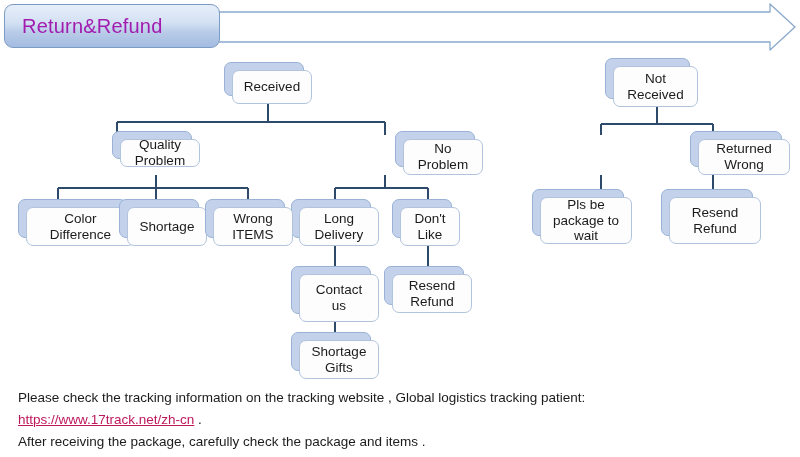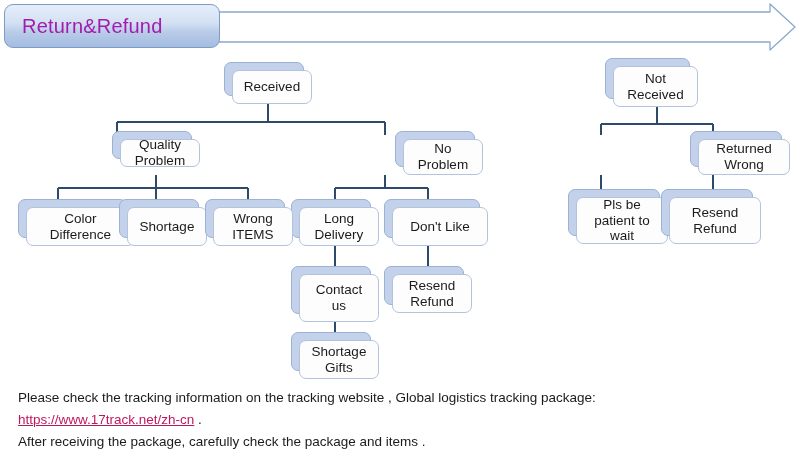--- a/index.html
+++ b/index.html
@@ -155,21 +155,21 @@
   <div class="node" style="left:205px;top:199px;width:88px;height:47px;">
     <div class="shadow"></div>
     <div class="face">
       <div>
         <span>Wrong</span>
         <span>ITEMS</span>
       </div>
     </div>
   </div>
 
-  <div class="node" style="left:384px;top:199px;width:104px;height:47px;">
+  <div class="node" style="left:392px;top:199px;width:68px;height:47px;">
     <div class="shadow"></div>
     <div class="face">
       <div>
           <span>Don't Like</span>
         </div>
     </div>
   </div>
 
   <div class="node" style="left:291px;top:266px;width:88px;height:56px;">
     <div class="shadow"></div>
@@ -215,40 +215,40 @@
   <div class="node" style="left:690px;top:131px;width:100px;height:44px;">
     <div class="shadow"></div>
     <div class="face">
       <div>
         <span>Returned</span>
         <span>Wrong</span>
       </div>
     </div>
   </div>
 
-  <div class="node" style="left:568px;top:189px;width:100px;height:55px;">
+  <div class="node" style="left:532px;top:189px;width:100px;height:55px;">
     <div class="shadow"></div>
     <div class="face">
       <div>
         <span>Pls be</span>
-        <span>patient to</span>
+        <span>package to</span>
         <span>wait</span>
       </div>
     </div>
   </div>
 
   <div class="node" style="left:661px;top:189px;width:100px;height:55px;">
     <div class="shadow"></div>
     <div class="face">
       <div>
         <span>Resend</span>
         <span>Refund</span>
       </div>
     </div>
   </div>
 
   <div class="footer">
-    <p>Please check the tracking information on the tracking website , Global logistics tracking package:</p>
+    <p>Please check the tracking information on the tracking website , Global logistics tracking patient:</p>
     <p><a class="link" href="#">https://www.17track.net/zh-cn</a><span> .</span></p>
     <p>After receiving the package, carefully check the package and items .</p>
   </div>
 
 </div>
 
 </body></html>

